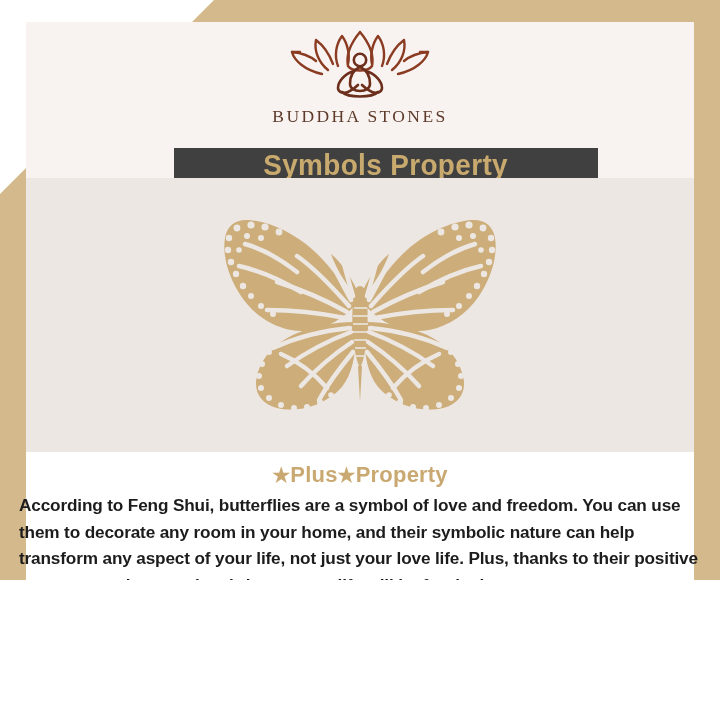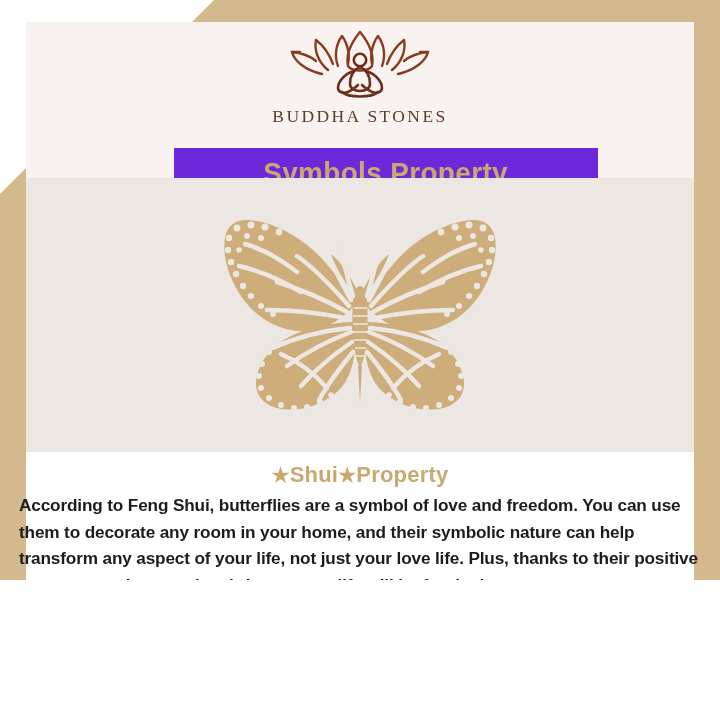--- a/index.html
+++ b/index.html
@@ -112,23 +112,23 @@
     font-weight: 400;
   }
 
   
   .title-banner {
     position: absolute;
     left: 148px;
     top: 126px;
     width: 424px;
     height: 50px;
-    background: #6d28d9;
+    background: #404040;
     display: flex;
-    align-items: center;
+    align-items: flex-start;
     justify-content: center;
   }
   .title-text {
     font-family: "Liberation Sans Narrow", "Liberation Sans", sans-serif;
     font-size: 30px;
     font-weight: bold;
     color: #c8a96e;
     letter-spacing: 0.4px;
     transform: scaleX(0.93);
   }
@@ -410,17 +410,17 @@
       </svg>
     </div>
 
     <div class="tag">
       <span class="tag-text">Feng Shui Butterfly</span>
     </div>
   </div>
 
   <div class="panel-text"></div>
 
-  <div class="subhead"><span class="star">★</span><span>Shui</span><span class="star">★</span><span>Property</span></div>
+  <div class="subhead"><span class="star">★</span><span>Plus</span><span class="star">★</span><span>Property</span></div>
 
   <div class="body-copy">According to Feng Shui, butterflies are a symbol of love and freedom. You can use them to decorate any room in your home, and their symbolic nature can help transform any aspect of your life, not just your love life. Plus, thanks to their positive energy, any changes they bring to your life will be for the better.</div>
 
 </div>
 
 </body></html>

